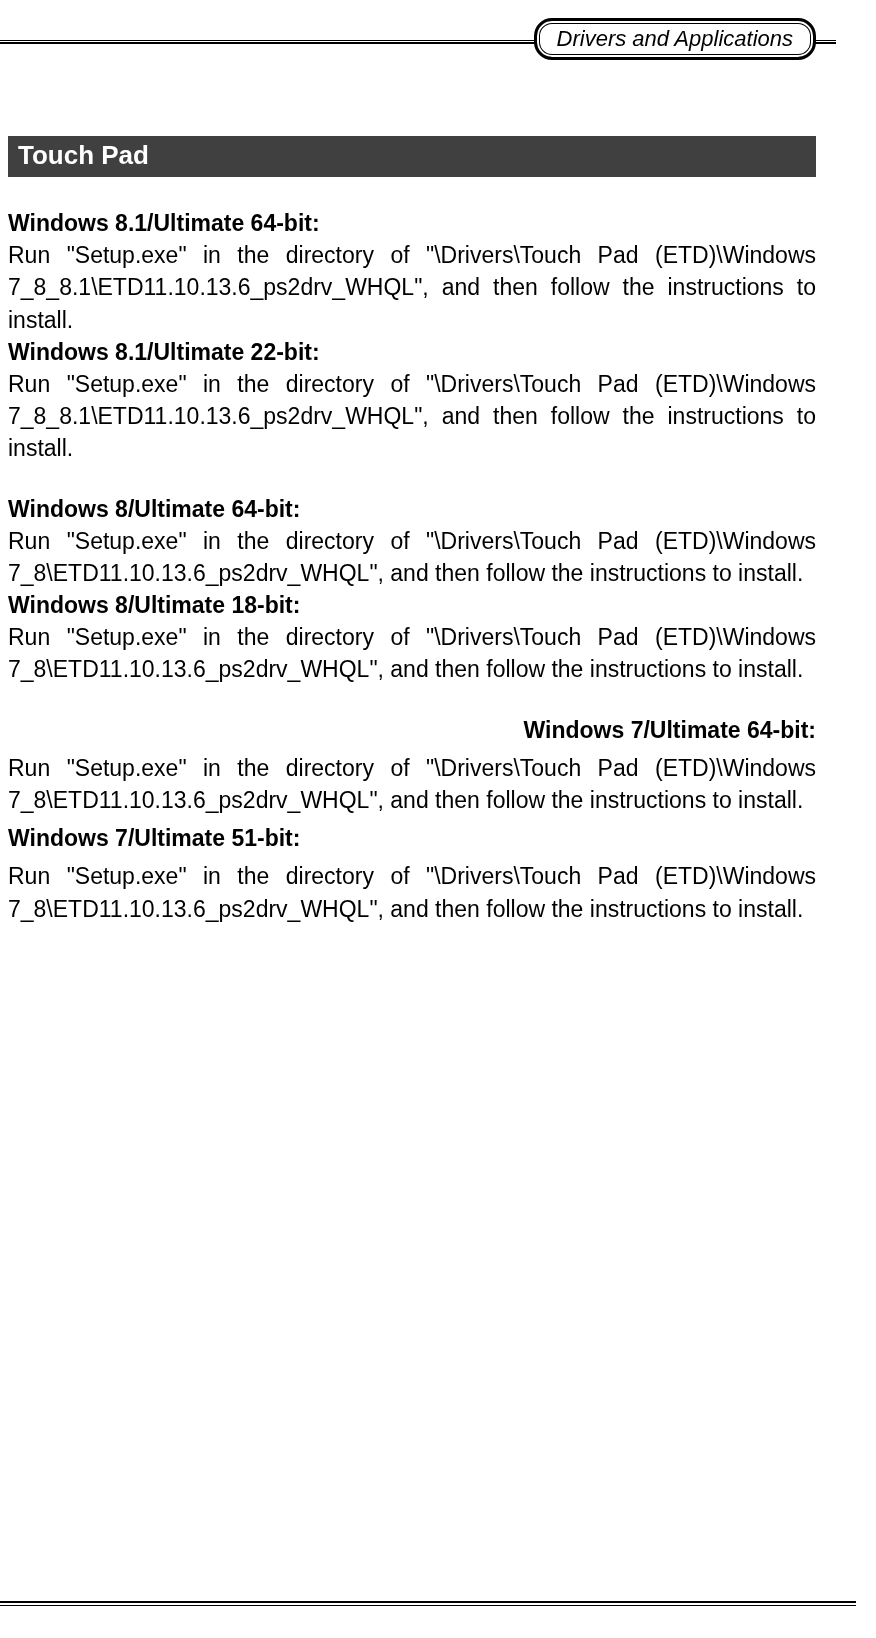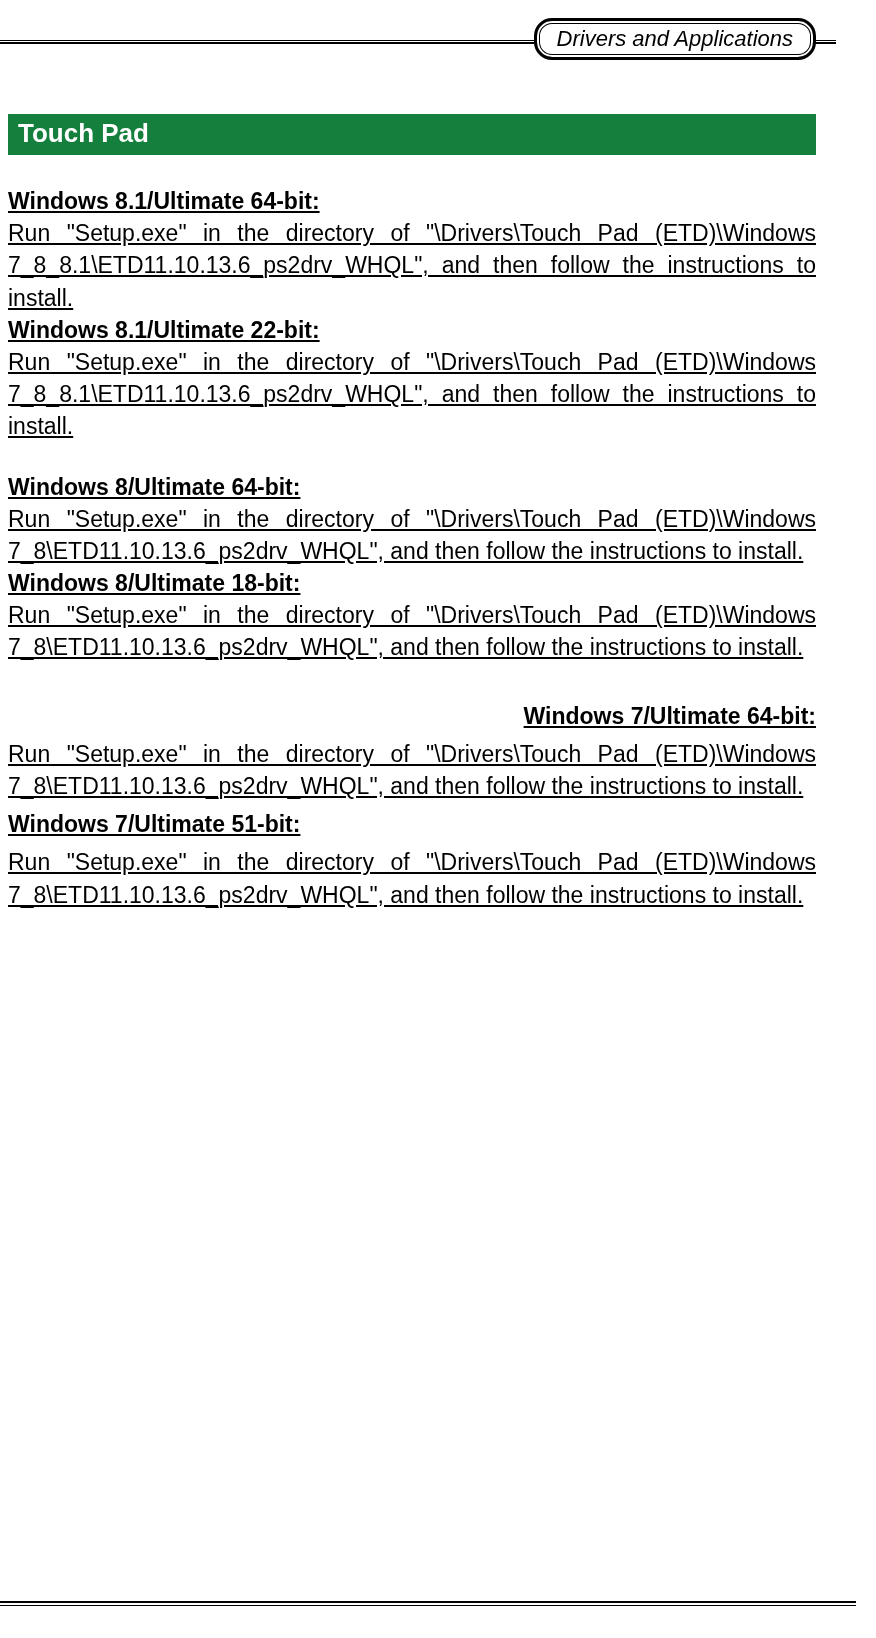--- a/index.html
+++ b/index.html
@@ -32,30 +32,30 @@
       height: 4px;
       border-top: 1px solid #000;
       border-bottom: 2.5px solid #000;
       margin: -22px 0 0 0;
       width: calc(100% - 20px);
     }
     .content {
       padding: 70px 40px 0 8px;
     }
     .section-header {
-      background: #15803d;
+      background: #404040;
       color: #fff;
       font-weight: bold;
       font-size: 26px;
       padding: 4px 10px 6px 10px;
       margin-bottom: 30px;
+      margin-top: 22px;
     }
     .block {
       margin-bottom: 28px;
-      text-decoration: underline;
     }
     .os-label {
       font-weight: bold;
       font-size: 23px;
       line-height: 1.4;
     }
     .os-text {
       font-size: 23px;
       text-align: justify;
       line-height: 1.4;
@@ -89,21 +89,21 @@
 <div class="content">
   <div class="section-header">Touch Pad</div>
 
   <div class="block" style="margin-bottom:28px;">
     <div class="os-label">Windows 8.1/Ultimate 64-bit:</div>
     <div class="os-text">Run "Setup.exe" in the directory of "\Drivers\Touch Pad (ETD)\Windows 7_8_8.1\ETD11.10.13.6_ps2drv_WHQL", and then follow the instructions to install.</div>
     <div class="os-label">Windows 8.1/Ultimate 22-bit:</div>
     <div class="os-text">Run "Setup.exe" in the directory of "\Drivers\Touch Pad (ETD)\Windows 7_8_8.1\ETD11.10.13.6_ps2drv_WHQL", and then follow the instructions to install.</div>
   </div>
 
-  <div class="block" style="margin-bottom:36px;">
+  <div class="block" style="margin-bottom:28px;">
     <div class="os-label">Windows 8/Ultimate 64-bit:</div>
     <div class="os-text">Run "Setup.exe" in the directory of "\Drivers\Touch Pad (ETD)\Windows 7_8\ETD11.10.13.6_ps2drv_WHQL", and then follow the instructions to install.</div>
     <div class="os-label">Windows 8/Ultimate 18-bit:</div>
     <div class="os-text">Run "Setup.exe" in the directory of "\Drivers\Touch Pad (ETD)\Windows 7_8\ETD11.10.13.6_ps2drv_WHQL", and then follow the instructions to install.</div>
   </div>
 
   <div class="block">
     <div class="os-label" style="margin-bottom:6px;text-align:right;">Windows 7/Ultimate 64-bit:</div>
     <div class="os-text" style="margin-bottom:6px;">Run "Setup.exe" in the directory of "\Drivers\Touch Pad (ETD)\Windows 7_8\ETD11.10.13.6_ps2drv_WHQL", and then follow the instructions to install.</div>
     <div class="os-label" style="margin-bottom:6px;">Windows 7/Ultimate 51-bit:</div>

